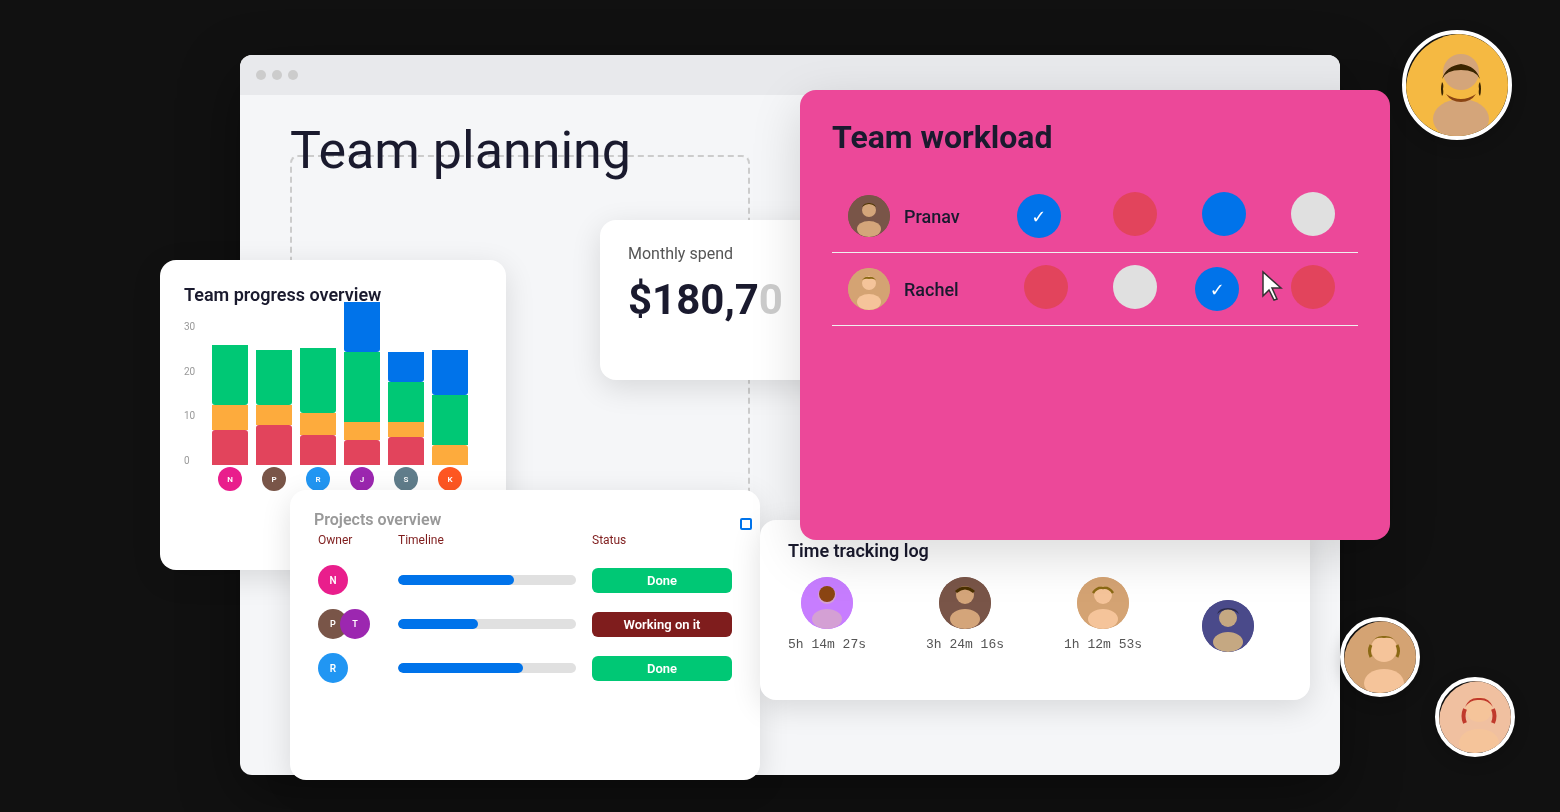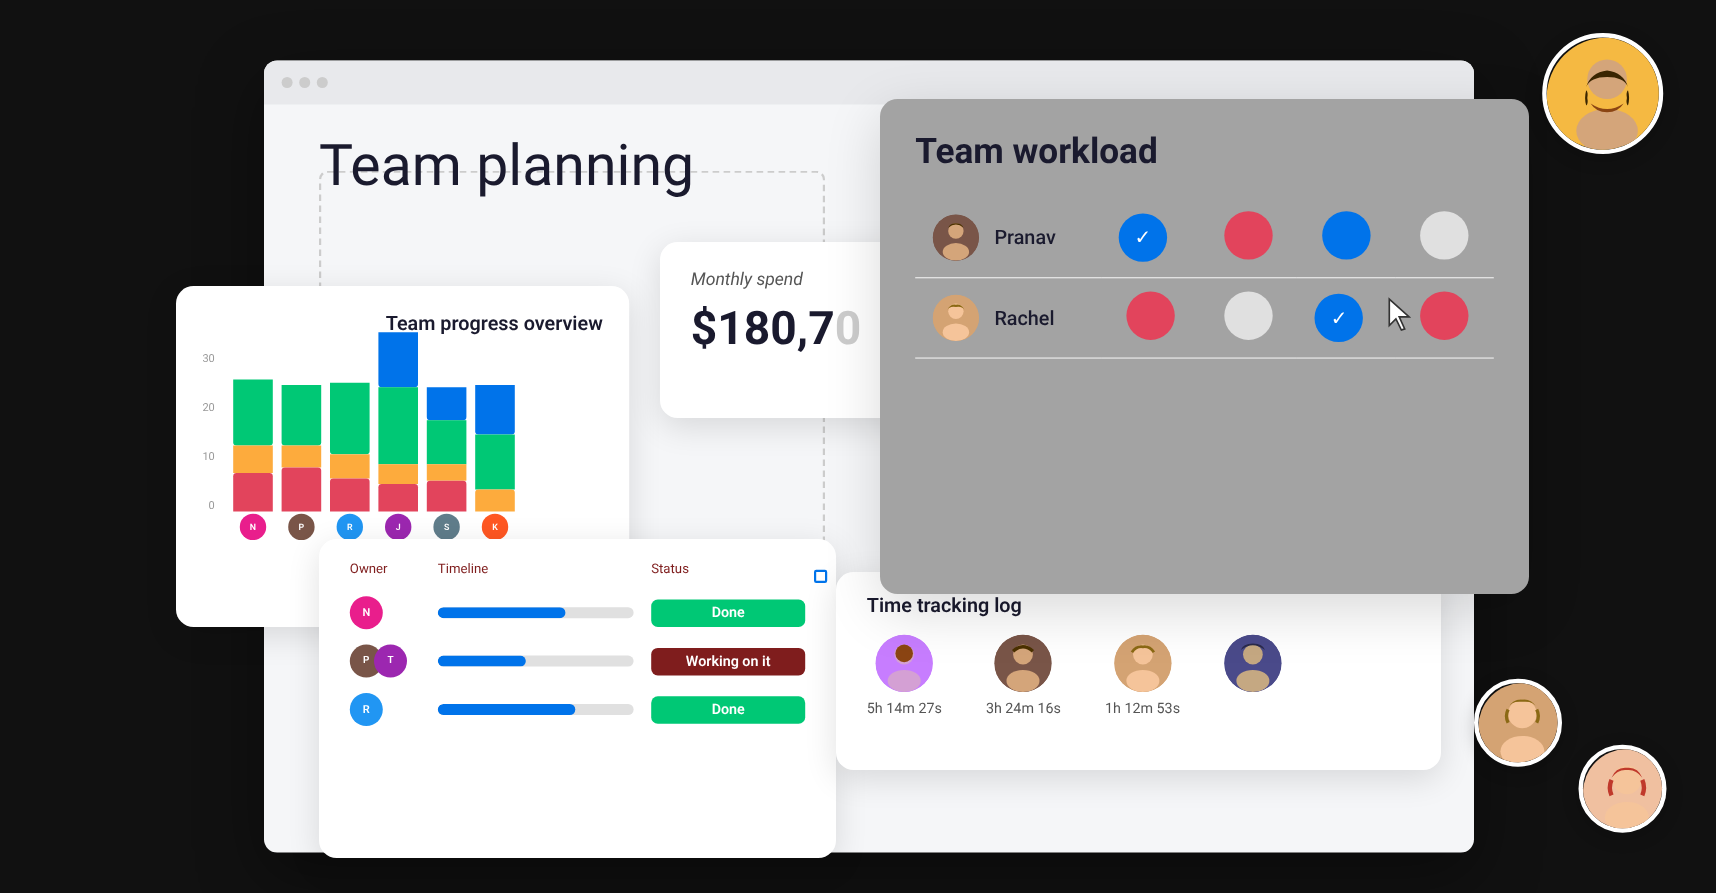--- a/index.html
+++ b/index.html
@@ -53,28 +53,27 @@
       border: 2px dashed #ccc;
       border-radius: 8px;
       background: transparent;
     }
 
     
     .progress-card {
       position: absolute;
       left: 160px;
       top: 260px;
-      width: 412px;
+      width: 346px;
       height: 310px;
       background: #fff;
       border-radius: 16px;
       box-shadow: 0 8px 30px rgba(0,0,0,0.12);
       padding: 24px;
       z-index: 10;
-      text-align: right;
     }
     .card-title {
       font-size: 18px;
       font-weight: 600;
       color: #1a1a2e;
       margin-bottom: 16px;
     }
     .bar-group {
       display: flex;
       flex-direction: column;
@@ -175,36 +174,35 @@
       background: #fff;
       border-radius: 16px;
       box-shadow: 0 8px 30px rgba(0,0,0,0.12);
       padding: 24px 28px;
       z-index: 8;
     }
     .spend-label {
       font-size: 16px;
       color: #555;
       margin-bottom: 12px;
-      font-style: italic;
     }
     .spend-value {
       font-size: 42px;
       font-weight: 700;
       color: #1a1a2e;
     }
 
     
     .workload-card {
       position: absolute;
       left: 800px;
       top: 90px;
       width: 590px;
       height: 450px;
-      background: #a3a3a3;
+      background: #ec4899;
       border-radius: 16px;
       box-shadow: 0 15px 50px rgba(0,0,0,0.15);
       padding: 28px 32px;
       z-index: 15;
     }
     .workload-title {
       font-size: 32px;
       font-weight: 700;
       color: #1a1a2e;
       margin-bottom: 24px;
@@ -261,22 +259,23 @@
       z-index: 12;
     }
     .time-title {
       font-size: 18px;
       font-weight: 600;
       color: #1a1a2e;
       margin-bottom: 16px;
     }
     .time-persons {
       display: flex;
-      gap: 40px;
-      align-items: flex-start;
+      gap: 60px;
+      align-items: flex-end;
+      font-family: Liberation Mono, monospace;
     }
     .time-person {
       display: flex;
       flex-direction: column;
       align-items: center;
       gap: 8px;
     }
     .time-value {
       font-size: 13px;
       color: #555;
@@ -397,20 +396,21 @@
     </div>
   </div>
 </div>
 
 <div class="spend-card">
   <div class="spend-label">Monthly spend</div>
   <div class="spend-value">$180,7<span style="color:#ccc;">0</span></div>
 </div>
 
 <div class="projects-card">
+  <div class="projects-header">Projects overview</div>
   <div class="projects-table-header">
     <span>Owner</span>
     <span>Timeline</span>
     <span>Status</span>
   </div>
 
   <div class="project-row">
     <div>
       <div class="avatar-circle" style="background:#e91e8c;width:30px;height:30px;font-size:10px;">N</div>
     </div>

